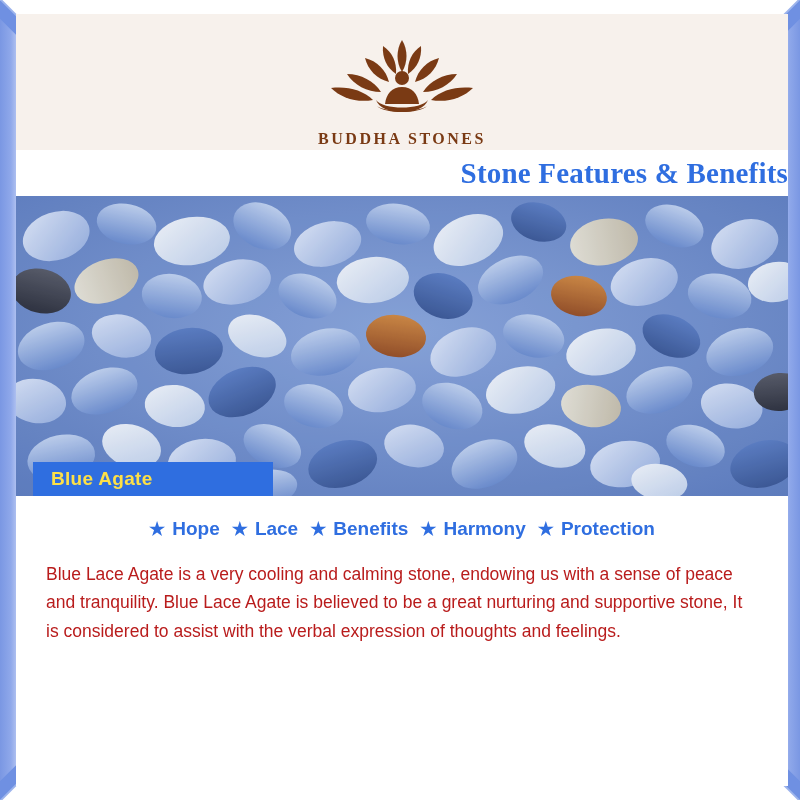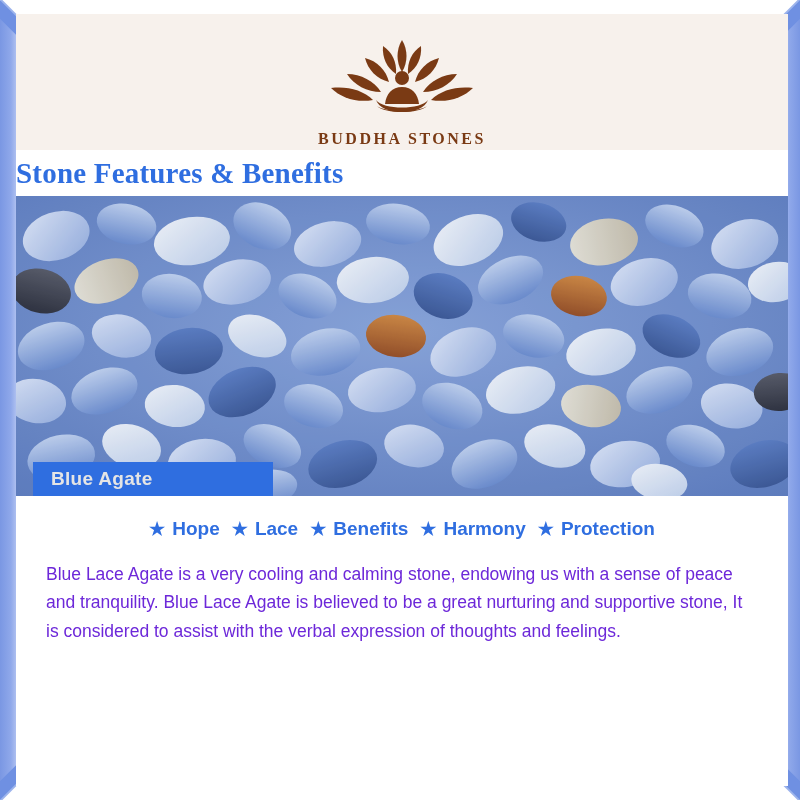--- a/index.html
+++ b/index.html
@@ -92,21 +92,21 @@
   }
   .title-bar {
     position: absolute;
     left: 0;
     right: 0;
     bottom: 0;
     height: 46px;
     background: #ffffff;
     display: flex;
     align-items: center;
-    justify-content: flex-start;
+    justify-content: flex-end;
   }
   .title-bar .title {
     font-family: "Liberation Serif", serif;
     font-weight: bold;
     font-size: 29px;
     color: #2f6ee0;
     letter-spacing: .2px;
   }
 
   
@@ -119,21 +119,21 @@
   .photo svg { display: block; width: 100%; height: 100%; }
 
   .stone-label {
     position: absolute;
     left: 17px;
     bottom: 0px;
     height: 34px;
     min-width: 200px;
     padding: 0 22px 0 18px;
     background: #2f6ee0;
-    color: #e5e5e5;
+    color: #fde047;
     font-size: 19px;
     font-weight: bold;
     display: flex;
     align-items: center;
     letter-spacing: .3px;
   }
 
   
   .keywords {
     margin-top: 22px;
@@ -146,21 +146,21 @@
     font-weight: bold;
   }
   .keywords .kw { display: inline-flex; align-items: center; gap: 7px; }
   .star { color: #2f6ee0; font-size: 18px; line-height: 1; }
 
   
   .description {
     margin: 20px 30px 12px 30px;
     font-size: 17.5px;
     line-height: 1.62;
-    color: #6d28d9;
+    color: #b91c1c;
   }
 
   .bottom-spacer { height: 40px; }
 </style>
 </head>
 <body>
 
 <div class="page">
 
   <div class="frame-band frame-left"></div>

